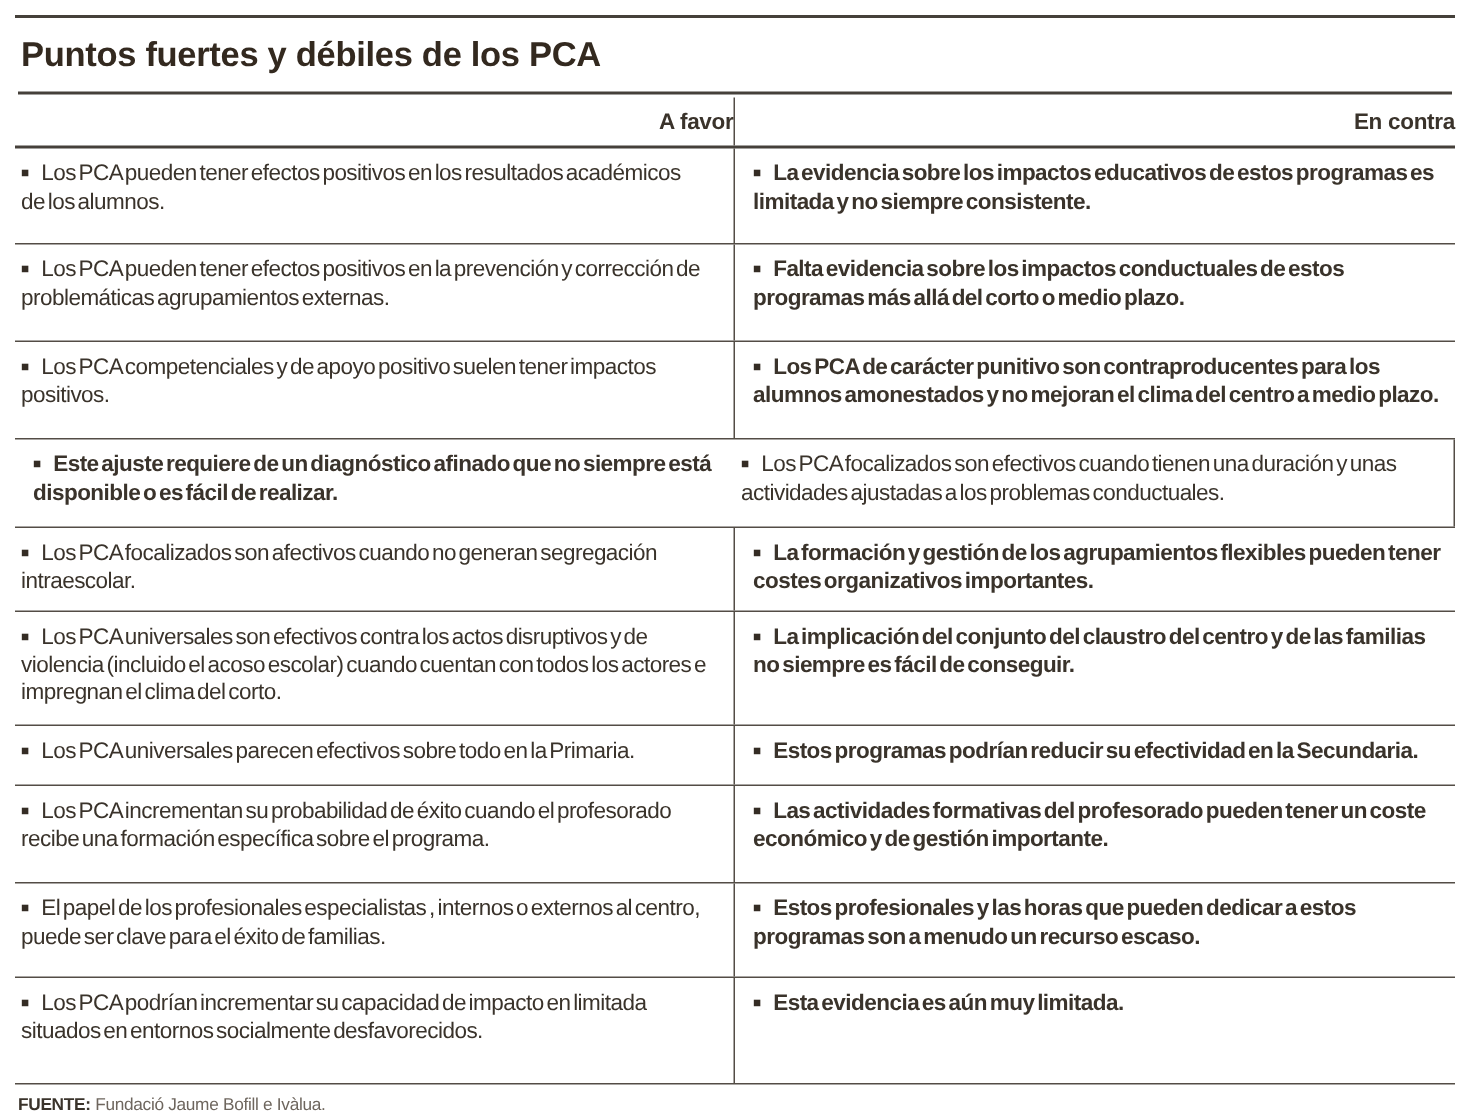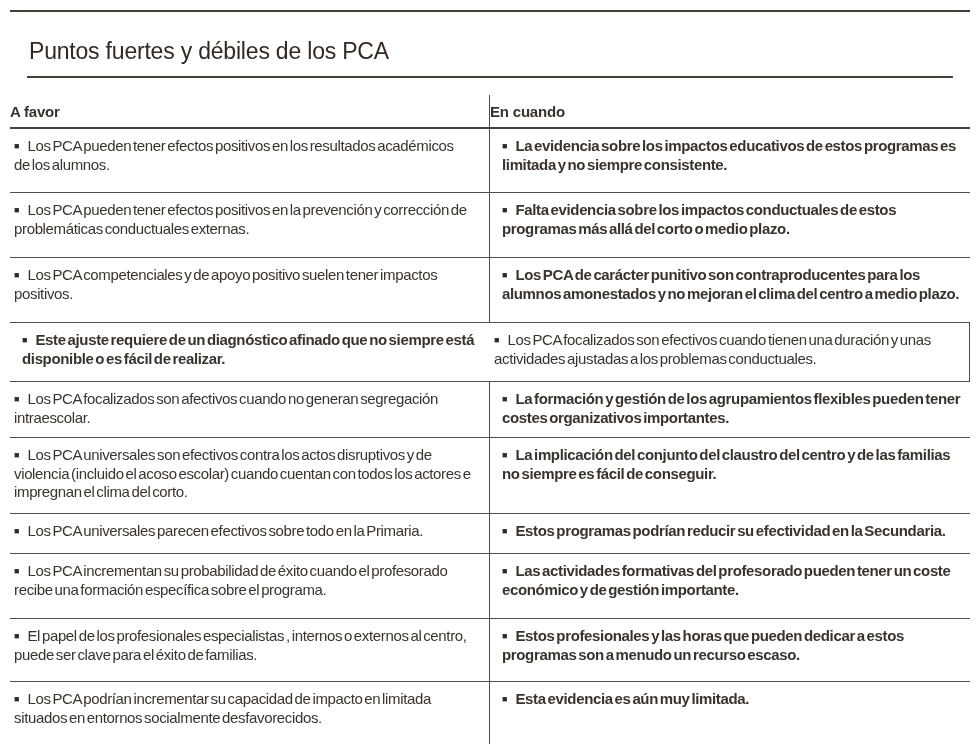--- a/index.html
+++ b/index.html
@@ -5,29 +5,29 @@
   html, body { margin:0; padding:0; }
   body {
     width:980px; height:744px; background:#ffffff;
     font-family:"Liberation Sans", sans-serif;
     color:#3a332b;
     -webkit-font-smoothing:antialiased;
   }
   .wrap { padding:10px 10px 0 10px; }
   .top-rule { border-top:2px solid #45403a; }
   .title {
-    margin:17px; padding:9px 2px 11px 2px;
-    font-size:23px; font-weight:normal; letter-spacing:-0.2px;
+    margin:2px; padding:9px 2px 11px 2px;
+    font-size:23px; font-weight:bold; letter-spacing:-0.2px;
     color:#33291f;
     border-bottom:2px solid #45403a;
   }
   .hdr-row { display:flex; border-bottom:2px solid #45403a; }
   .hdr-cell {
     box-sizing:border-box; width:480px;
-    text-align:left; font-weight:bold; font-size:15px;
+    text-align:right; font-weight:bold; font-size:15px;
     padding:8px 0 7px 0; letter-spacing:-0.2px;
   }
   .hdr-cell.left { border-right:1.5px solid #534d46; }
   .row { display:flex; border-bottom:1.5px solid #534d46; }
   .row:last-of-type { border-bottom:2px solid #45403a; }
   .cell {
     box-sizing:border-box; width:480px;
     font-size:15px; line-height:1.24;
     letter-spacing:-0.35px; word-spacing:-2px;
   }
@@ -44,30 +44,30 @@
 </style>
 </head>
 <body>
 
 <div class="wrap">
   <div class="top-rule"></div>
   <h1 class="title">Puntos fuertes y débiles de los PCA</h1>
 
   <div class="hdr-row">
     <div class="hdr-cell left">A favor</div>
-    <div class="hdr-cell">En cuando</div>
+    <div class="hdr-cell">En contra</div>
   </div>
 
   <div class="row" style="min-height:63px">
     <div class="cell left"><span class="bullet">■</span><span>Los PCA pueden tener efectos positivos en los resultados académicos de los alumnos.</span></div>
     <div class="cell right"><span class="bullet">■</span><span>La evidencia sobre los impactos educativos de estos programas es limitada y no siempre consistente.</span></div>
   </div>
 
   <div class="row" style="min-height:64px">
-    <div class="cell left"><span class="bullet">■</span><span>Los PCA pueden tener efectos positivos en la prevención y corrección de problemáticas conductuales externas.</span></div>
+    <div class="cell left"><span class="bullet">■</span><span>Los PCA pueden tener efectos positivos en la prevención y corrección de problemáticas agrupamientos externas.</span></div>
     <div class="cell right"><span class="bullet">■</span><span>Falta evidencia sobre los impactos conductuales de estos programas más allá del corto o medio plazo.</span></div>
   </div>
 
   <div class="row" style="min-height:64px">
     <div class="cell left"><span class="bullet">■</span><span>Los PCA competenciales y de apoyo positivo suelen tener impactos positivos.</span></div>
     <div class="cell right"><span class="bullet">■</span><span>Los PCA de carácter punitivo son contraproducentes para los alumnos amonestados y no mejoran el clima del centro a medio plazo.</span></div>
   </div>
 
   <div class="row" style="min-height:58px">
     <div class="cell right"><span class="bullet">■</span><span>Este ajuste requiere de un diagnóstico afinado que no siempre está disponible o es fácil de realizar.</span></div>

